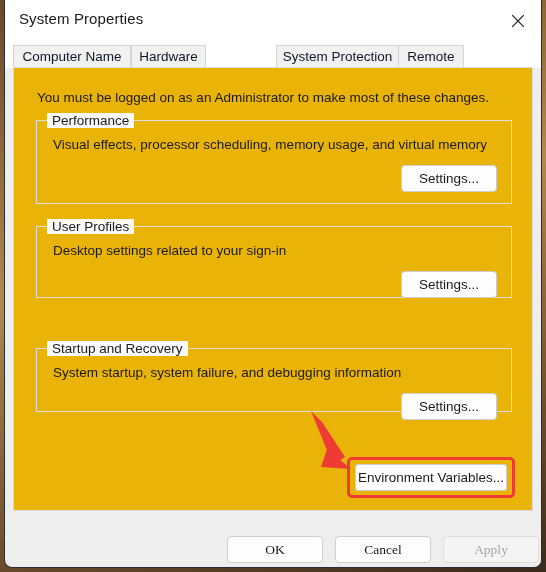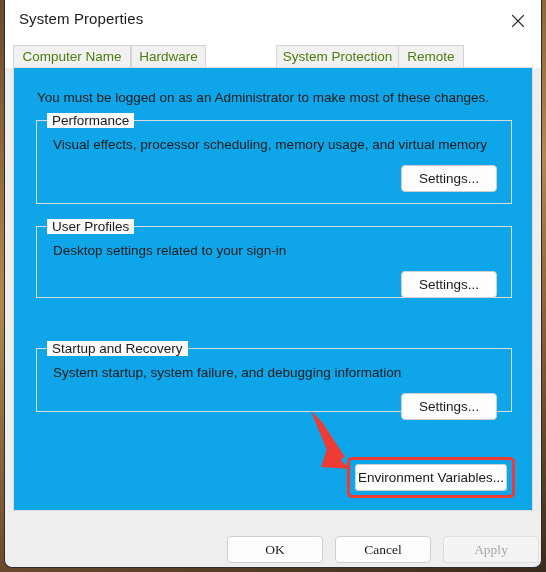--- a/index.html
+++ b/index.html
@@ -76,21 +76,21 @@
   }
   .tab {
     position: absolute;
     top: 4px;
     height: 23px;
     box-sizing: border-box;
     background: #f1f1f1;
     border: 1px solid #d4d4d4;
     border-bottom: none;
     font-size: 13.5px;
-    color: #4d7c0f;
+    color: #0f172a;
     line-height: 21px;
     text-align: center;
     white-space: nowrap;
     cursor: default;
   }
   .tab.selected {
     top: 2px;
     height: 26px;
     background: #fafafa;
     border-color: #d4d4d4;
@@ -99,21 +99,21 @@
   }
 
   
   #tabpanel {
     position: absolute;
     left: 8px;
     top: 67px;
     width: 520px;
     height: 444px;
     box-sizing: border-box;
-    background: #0ea5e9;
+    background: #eab308;
     border: 1px solid #dcdcdc;
   }
 
   #admin-note {
     position: absolute;
     left: 23px;
     top: 22px;
     font-size: 13.5px;
     color: #1b1b1b;
     white-space: nowrap;

